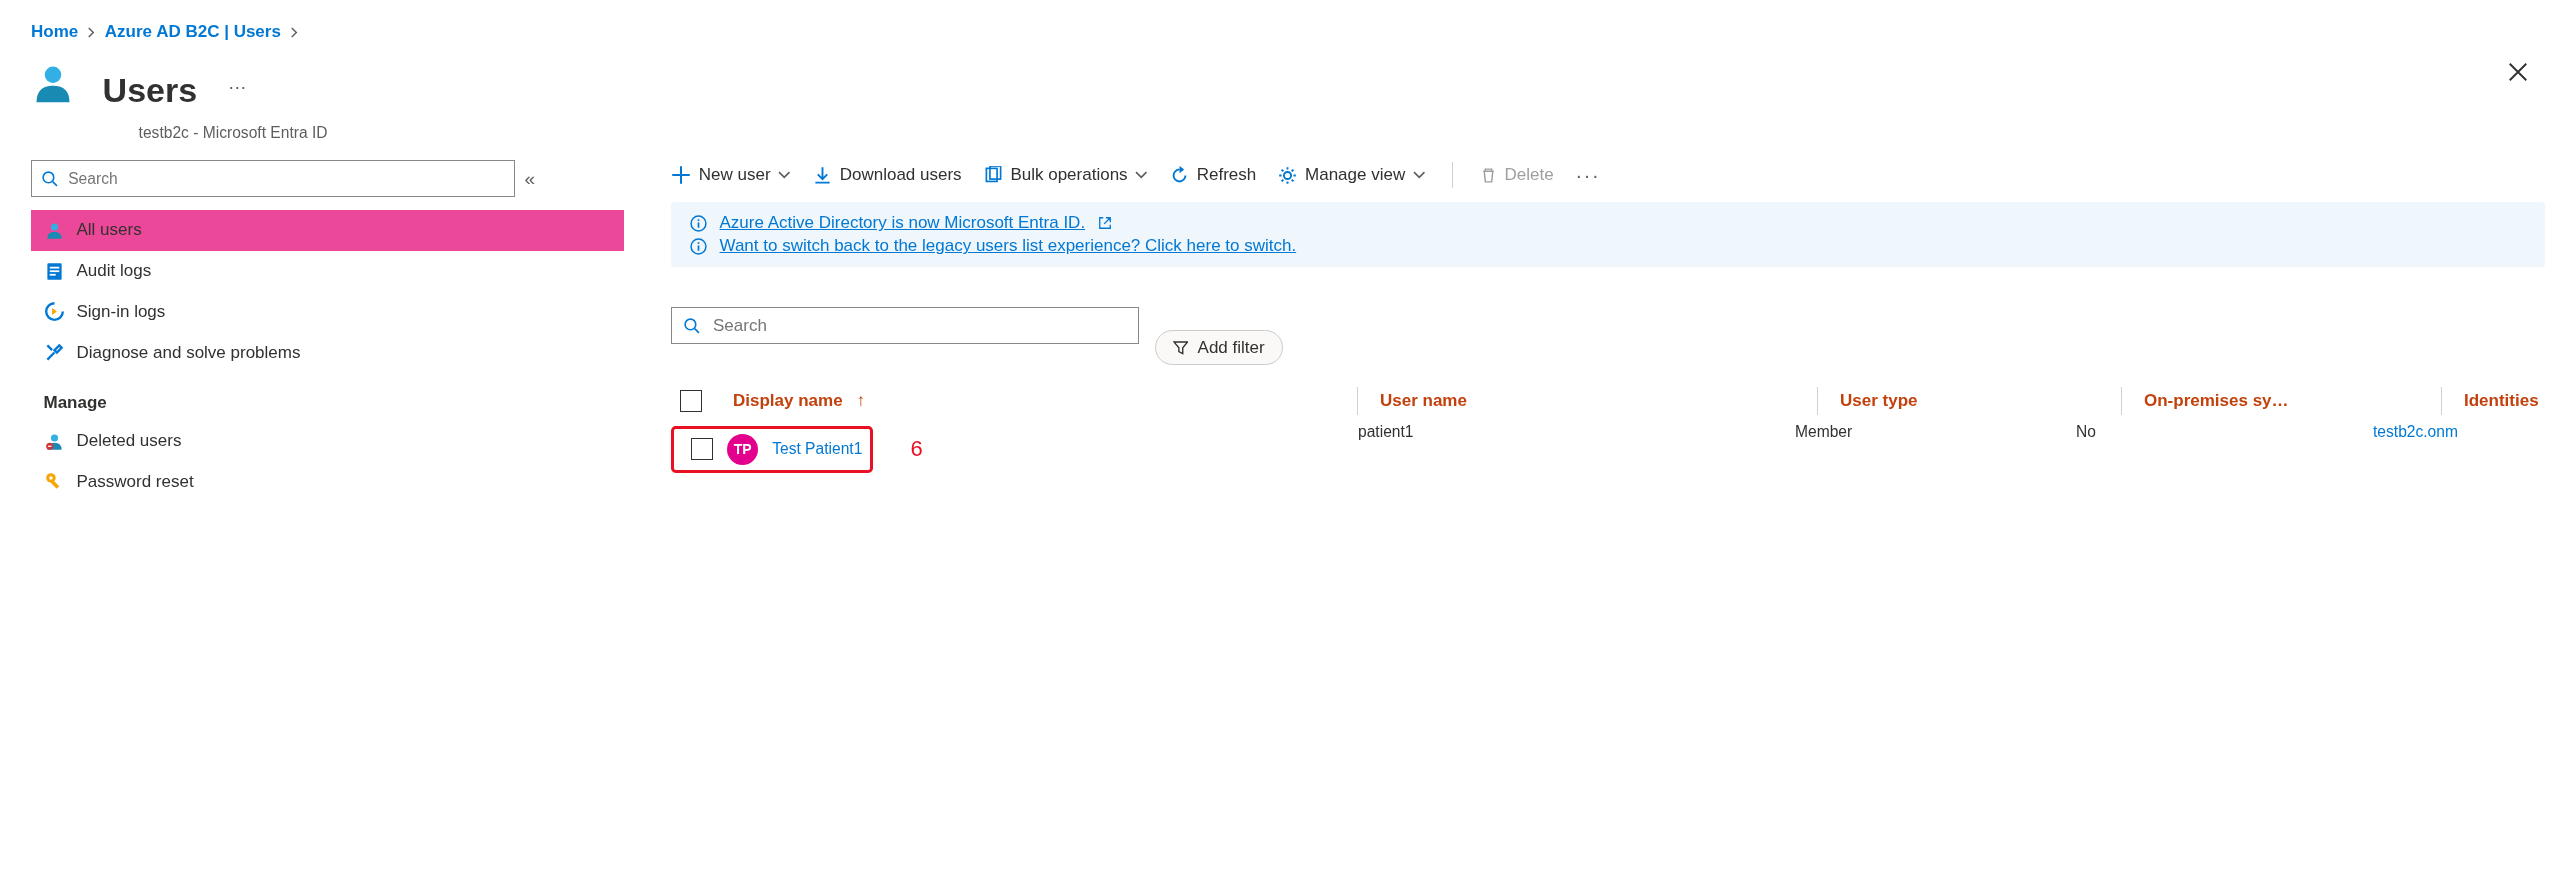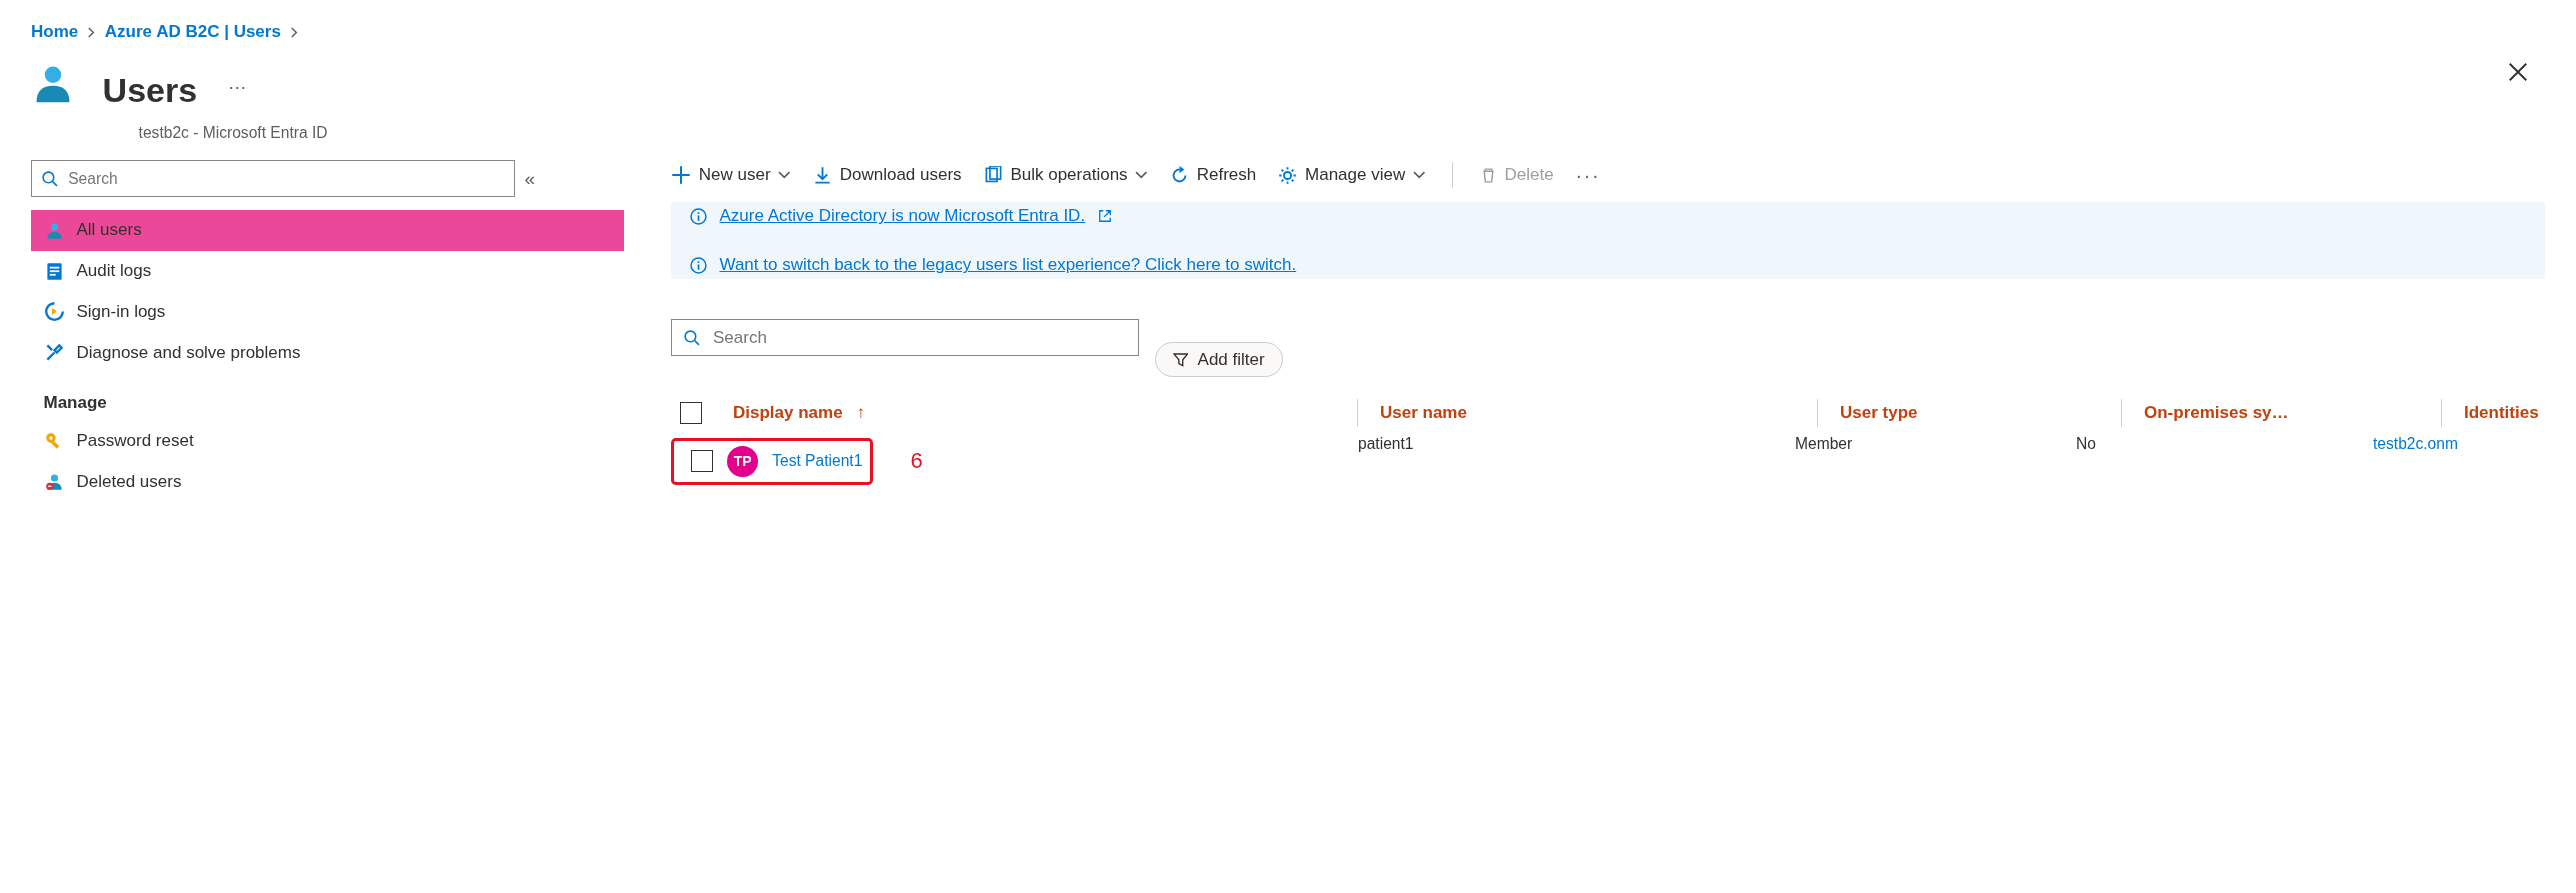--- a/index.html
+++ b/index.html
@@ -35,21 +35,21 @@
 
   
   .main { flex: 1; padding-left: 47px; display: flex; flex-direction: column; }
   .toolbar { display: flex; align-items: center; gap: 22px; padding: 4.7px 0 14px 0; }
   .tbtn { display: flex; align-items: center; gap: 7.8px; color: #323130; cursor: pointer; font-size: 17px; }
   .tbtn .blue { color: #0078d4; }
   .tbtn .chev { color: #605e5c; }
   .divider { width: 0.8px; height: 26.5px; background: #d2d0ce; margin: 0 4.7px; }
   .disabled { color: #a19f9d; }
 
-  .info-banner { background: #eff6fc; padding: 4px 19px; display: flex; flex-direction: column; gap: 29px; border-radius: 3.1px; }
+  .info-banner { background: #eff6fc; padding: 11px 19px; display: flex; flex-direction: column; gap: 3px; border-radius: 3.1px; }
   .info-line { display: flex; align-items: center; gap: 12.5px; }
   .info-line a { color: #0078d4; text-decoration: underline; font-size: 17px; }
   .info-line .ext { color: #0078d4; }
 
   .filter-row { display: flex; align-items: center; gap: 15.6px; padding: 19px 0 7.8px 0; }
   .main-search { display: flex; align-items: center; gap: 11px; border: 0.8px solid #8a8886; padding: 6.2px 11px; width: 468px; height: 37px; }
   .main-search input { border: none; outline: none; flex: 1; font-size: 17px; }
   .filter-chip { display: flex; align-items: center; gap: 9.4px; border: 0.8px solid #ccc; background: #faf9f8; border-radius: 19px; padding: 6.2px 17px; font-size: 17px; cursor: pointer; margin-top: 44px; }
 
   
@@ -165,38 +165,38 @@
               <path d="M2 2 L6 6" stroke="#0078d4" stroke-width="2"></path>
             </svg>
           </span>
         <span>Diagnose and solve problems</span>
       </div>
 
       <div class="group-label">Manage</div>
 
       <div class="nav-item">
         <span class="icn">
-            <svg width="19" height="19" viewBox="0 0 16 16">
-              <circle cx="5" cy="5" r="4" fill="#f7a500"></circle>
-              <circle cx="5" cy="5" r="1.5" fill="#fff"></circle>
-              <rect x="7" y="7" width="7" height="3" fill="#f7a500" transform="rotate(45 7 7)"></rect>
-            </svg>
-          </span>
-        <span>Password reset</span>
-      </div>
-      <div class="nav-item">
-        <span class="icn">
             <svg width="19" height="19" viewBox="0 0 32 32">
               <circle cx="16" cy="10" r="6" fill="#32b0e6"></circle>
               <path d="M4 30 Q4 18 16 18 Q28 18 28 30 Z" fill="#198ab3"></path>
               <circle cx="8" cy="24" r="6" fill="#d13438"></circle>
               <rect x="5" y="23" width="6" height="2" fill="#fff"></rect>
             </svg>
           </span>
         <span>Deleted users</span>
+      </div>
+      <div class="nav-item">
+        <span class="icn">
+            <svg width="19" height="19" viewBox="0 0 16 16">
+              <circle cx="5" cy="5" r="4" fill="#f7a500"></circle>
+              <circle cx="5" cy="5" r="1.5" fill="#fff"></circle>
+              <rect x="7" y="7" width="7" height="3" fill="#f7a500" transform="rotate(45 7 7)"></rect>
+            </svg>
+          </span>
+        <span>Password reset</span>
       </div>
     </div>
 
     <div class="main">
 
       <div class="toolbar">
         <div class="tbtn">
           <span class="blue">
               <svg width="20" height="20" viewBox="0 0 16 16">
                 <path d="M8 1 V15 M1 8 H15" stroke="#0078d4" stroke-width="1.6"></path>

